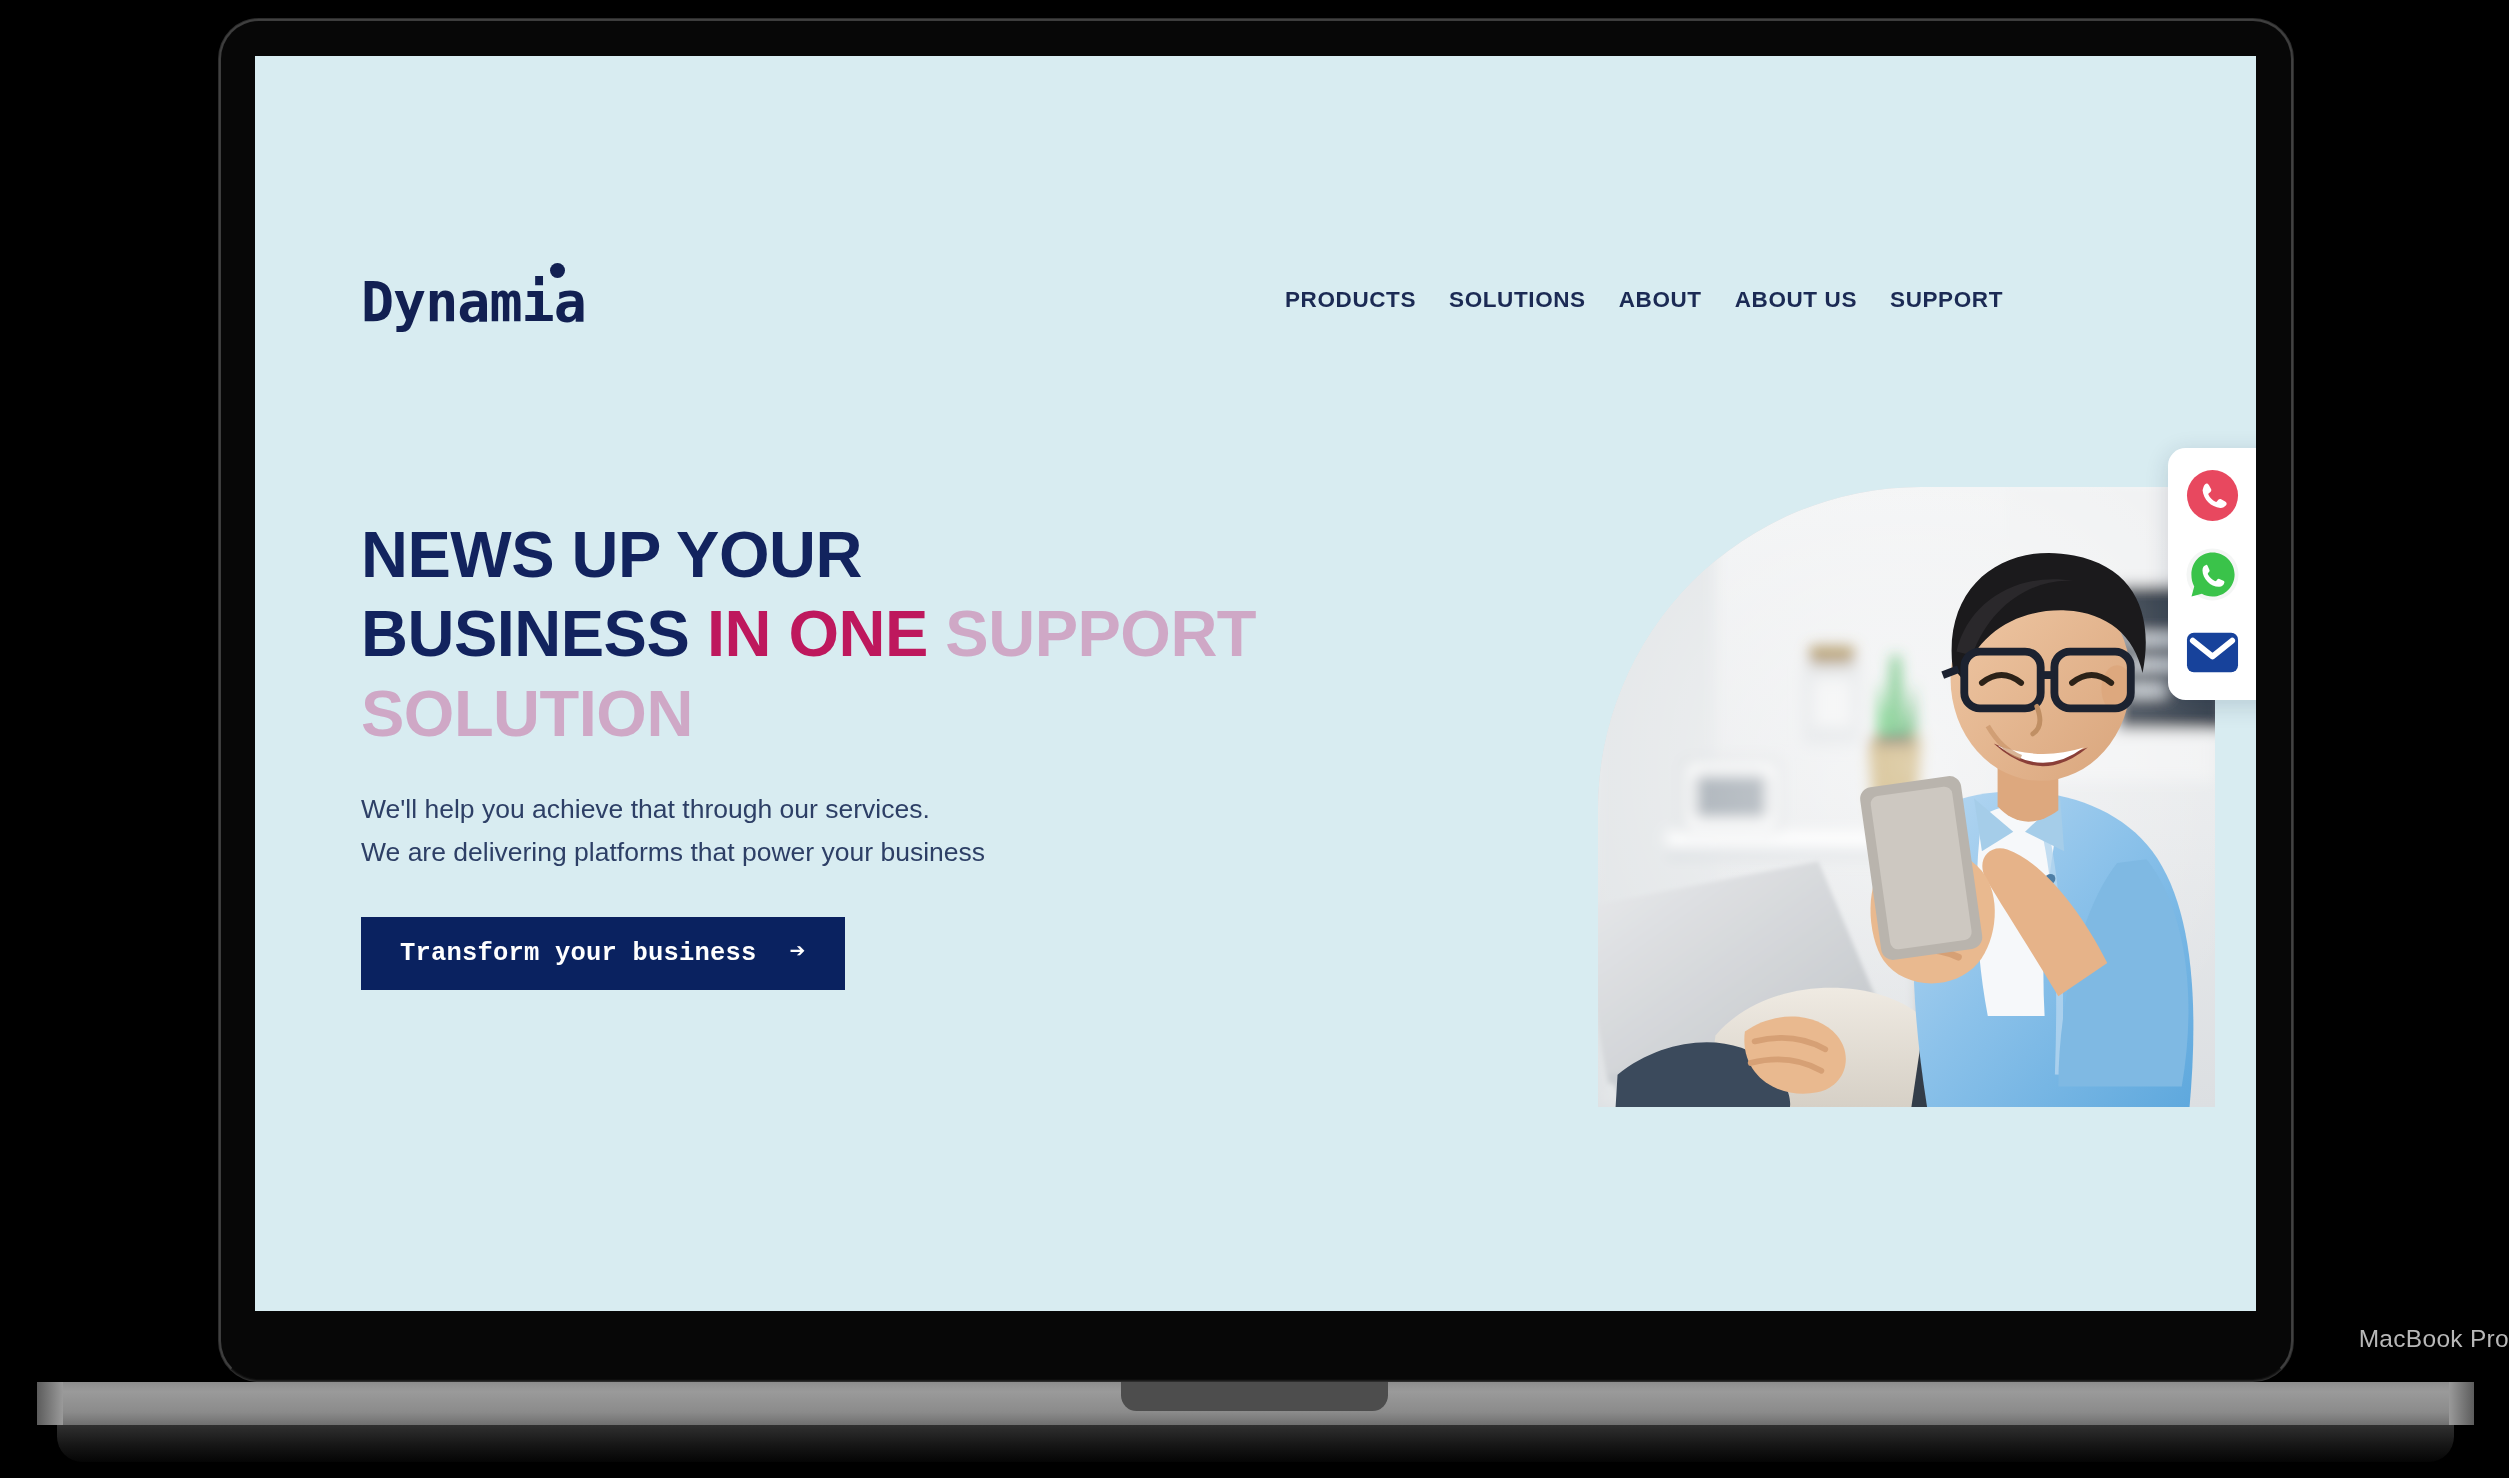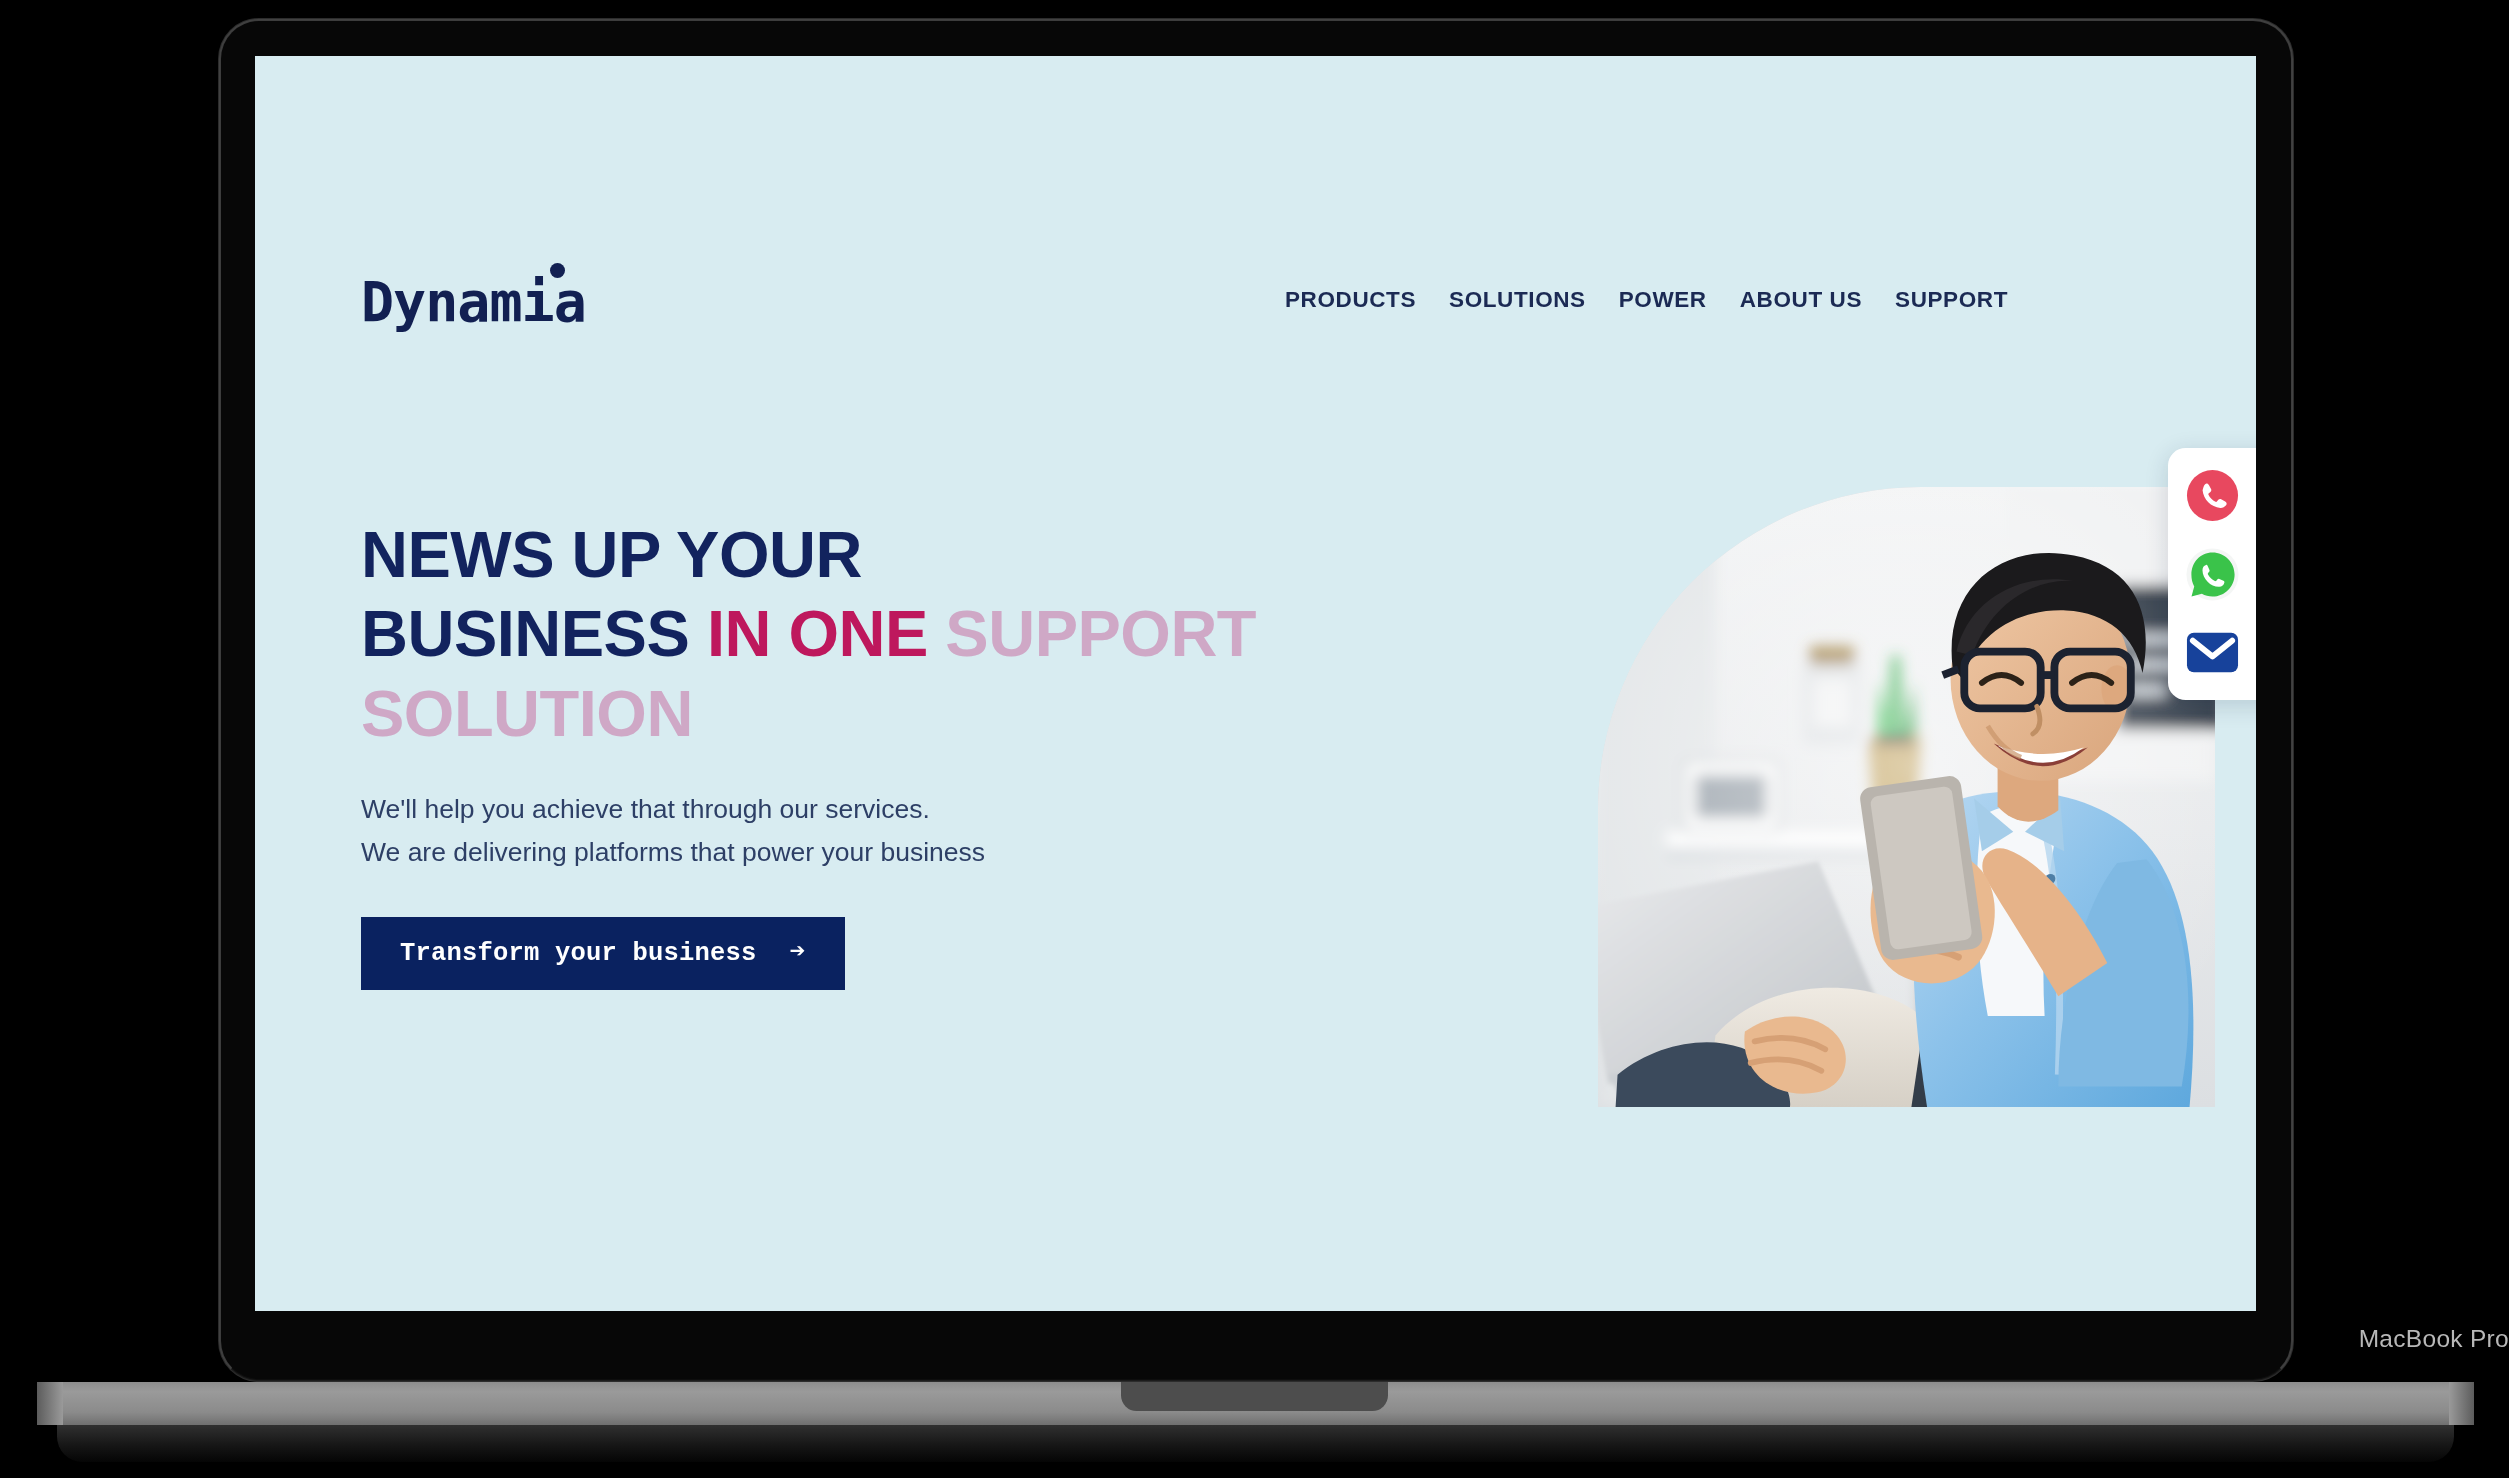--- a/index.html
+++ b/index.html
@@ -279,21 +279,21 @@
       <header id="site-header">
 
         <div id="brand-logo">
           <span>Dynamia</span>
           <span class="logo-dot"></span>
         </div>
 
         <nav id="main-nav">
           <a class="nav-link" href="#">PRODUCTS</a>
           <a class="nav-link" href="#">SOLUTIONS</a>
-          <a class="nav-link" href="#">POWER</a>
+          <a class="nav-link" href="#">ABOUT</a>
           <a class="nav-link" href="#">ABOUT US</a>
           <a class="nav-link" href="#">SUPPORT</a>
         </nav>
 
       </header>
 
       <section id="hero-copy">
 
         <h1 id="hero-headline">
           <span class="hl-navy">NEWS UP YOUR</span><br>

